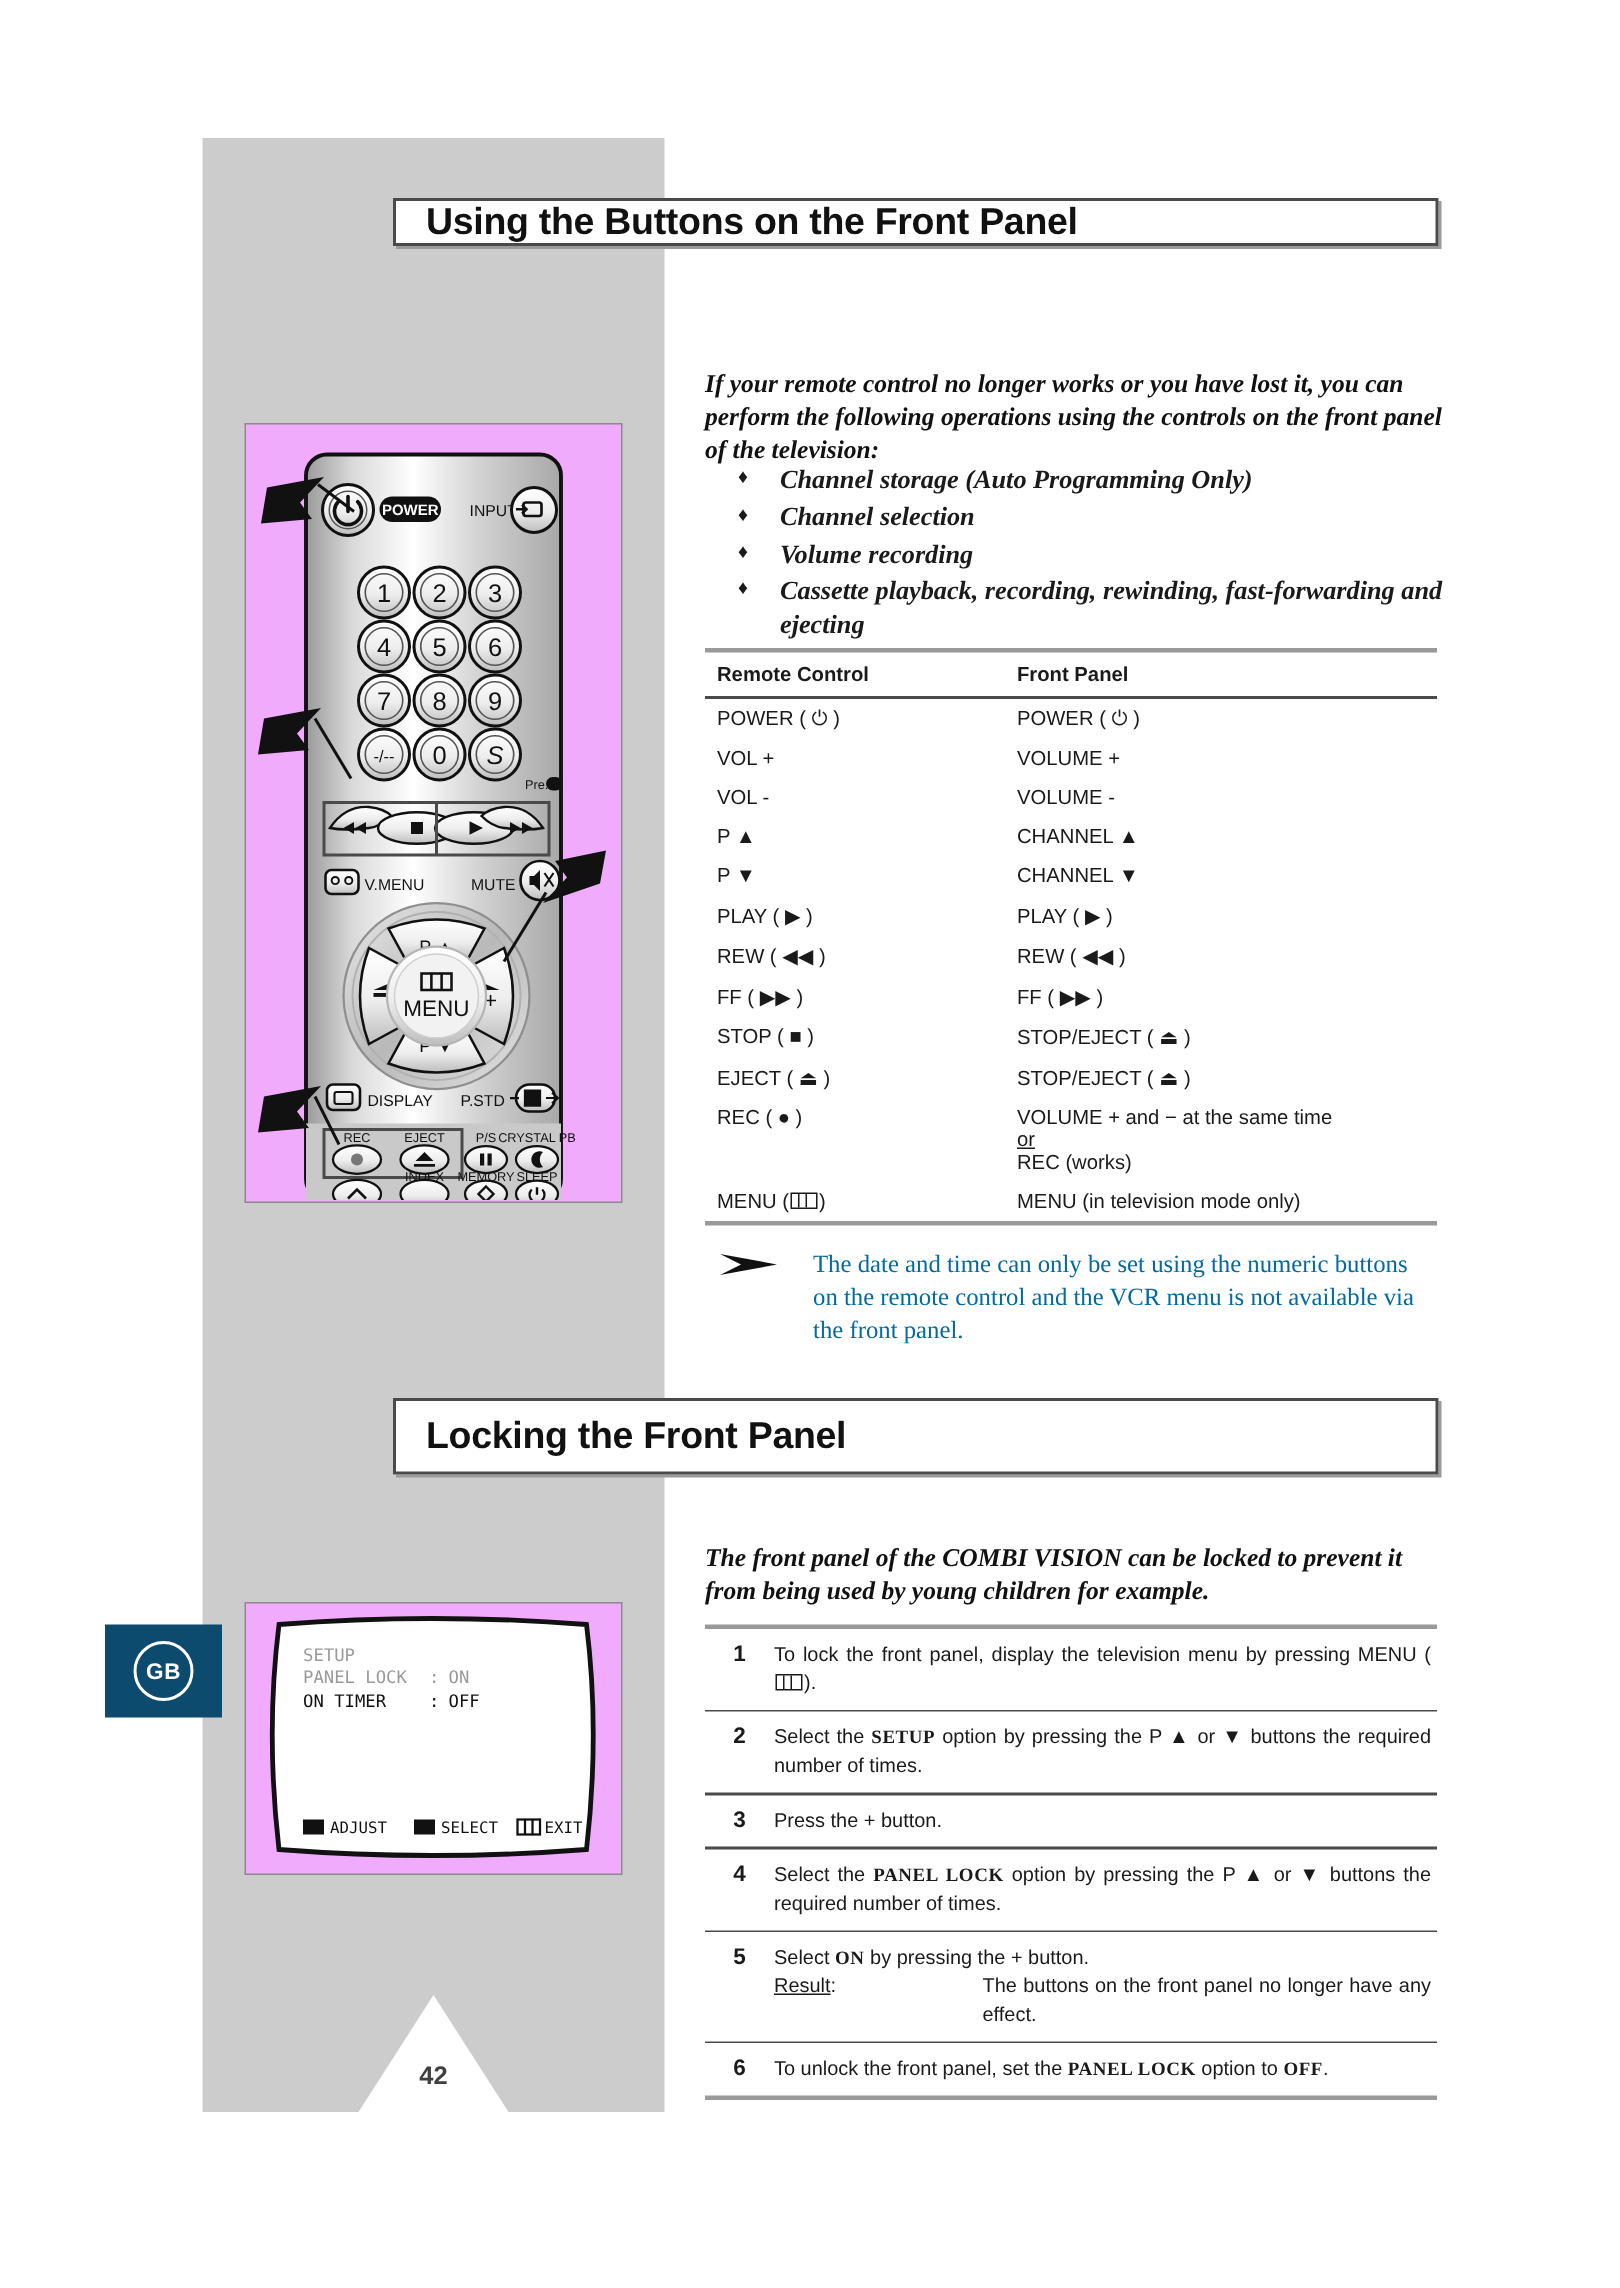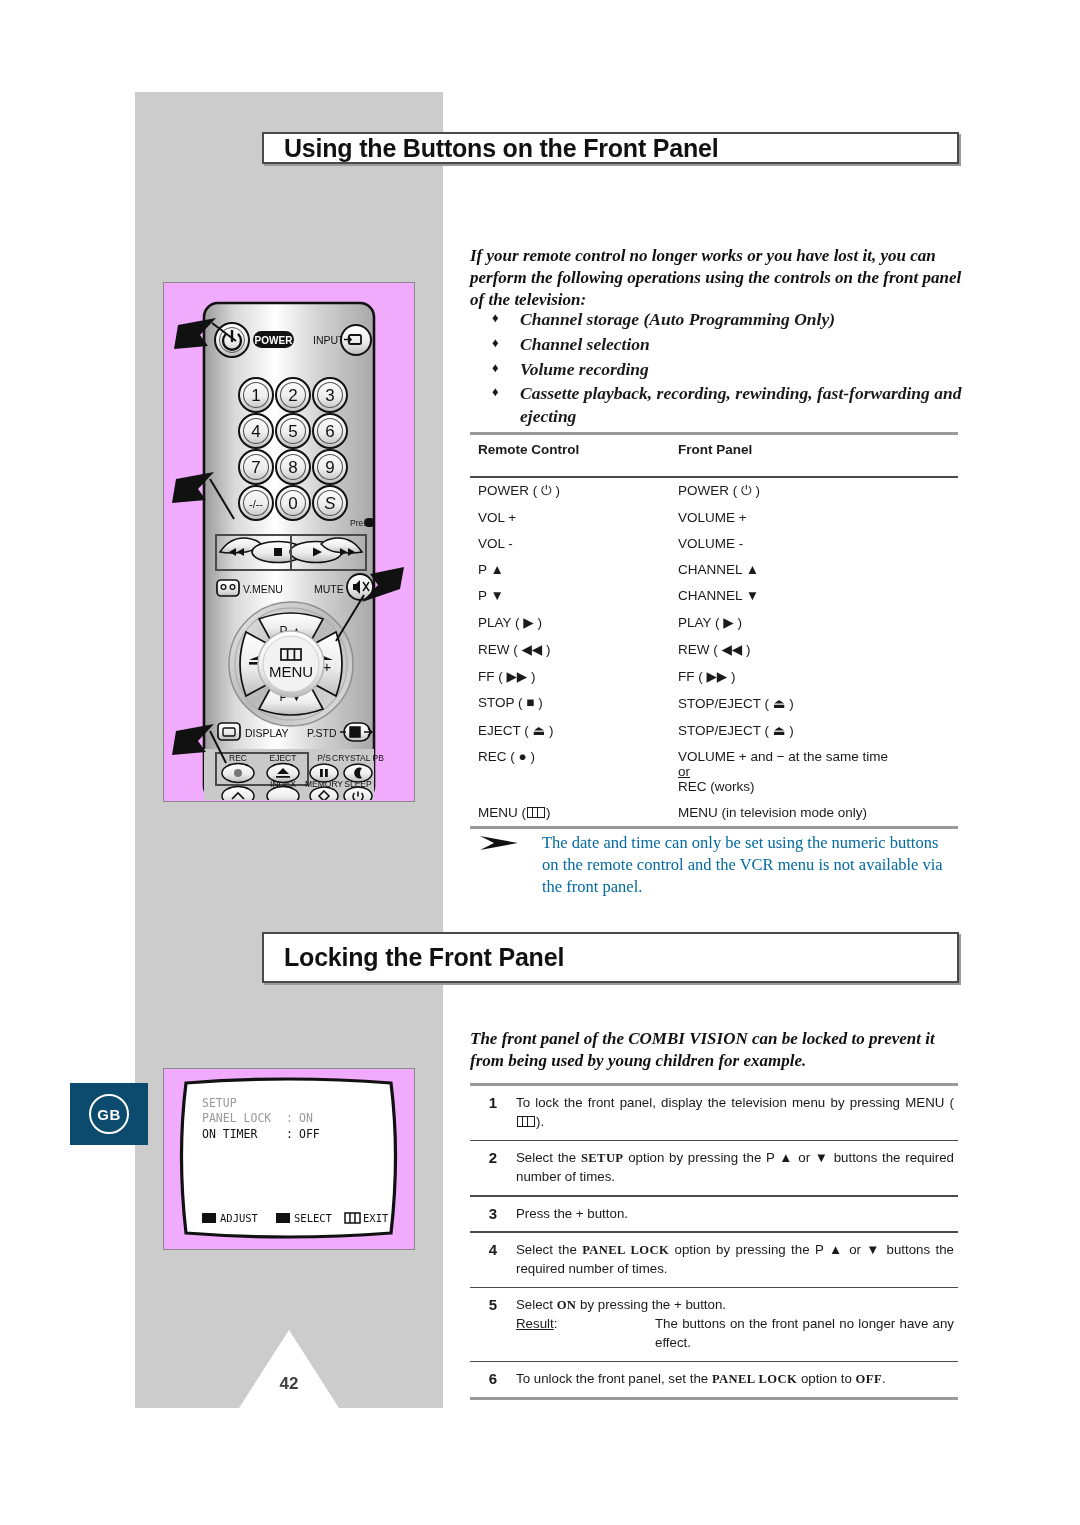--- a/index.html
+++ b/index.html
@@ -117,21 +117,21 @@
     position: absolute;
     left: 470px; top: 432px; width: 488px;
     font-size: 13.5px;
   }
   .rule-thick { height: 3px; background: #9a9a9a; width: 100%; }
   .rule-thin  { height: 1.5px; background: #4a4a4a; width: 100%; }
   .tr {
     display: flex;
     padding: 5.5px 0 5.5px 8px;
   }
-  .tr.head { font-weight: bold; padding-top: 7px; padding-bottom: 19px; }
+  .tr.head { font-weight: bold; padding-top: 7px; padding-bottom: 7px; }
   .td-left  { flex: 0 0 200px; }
   .td-right { flex: 1 1 auto; }
   .sub { display: block; }
   .u { text-decoration: underline; }
 
   
   #note {
     position: absolute;
     left: 478px; top: 832px; width: 470px;
     display: flex;

